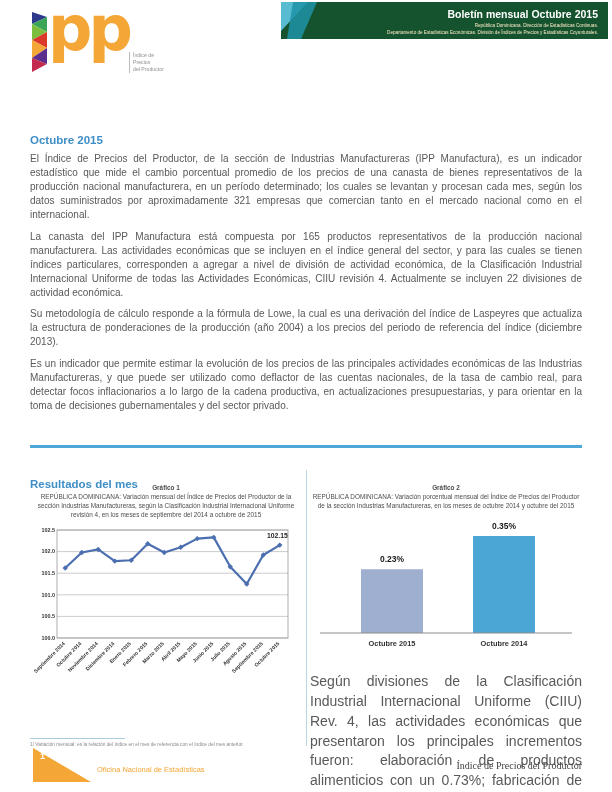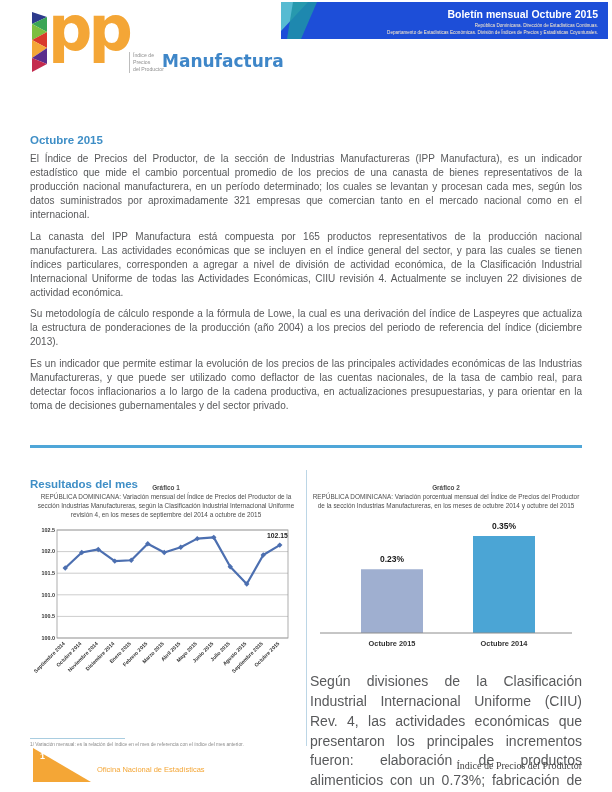--- a/index.html
+++ b/index.html
@@ -1,20 +1,20 @@
 <!DOCTYPE html>
 <html><head>
 <meta charset="utf-8">
 <style>
   html,body{margin:0;padding:0;background:#e8e8e8;}
   .page{position:relative;width:612px;height:792px;background:#ffffff;margin:0 auto;
         font-family:"Liberation Sans",sans-serif;overflow:hidden;}
 
   
-  .banner{position:absolute;left:281px;top:2px;width:327px;height:37px;background:#1d4ed8;}
+  .banner{position:absolute;left:281px;top:2px;width:327px;height:37px;background:#14532d;}
   .banner svg.deco{position:absolute;left:0;top:0;}
   .banner-title{position:absolute;right:10px;top:6px;color:#ffffff;font-weight:bold;font-size:10.5px;white-space:nowrap;}
   .banner-sub{position:absolute;right:10px;color:#fdeccb;font-size:4.6px;white-space:nowrap;}
   .banner-sub.l1{top:21px;}
   .banner-sub.l2{top:28px;}
 
   .logo-tris{position:absolute;left:31px;top:12px;}
   .logo-pp{position:absolute;left:48px;top:-8px;font-family:"DejaVu Sans",sans-serif;
            font-weight:bold;font-size:62px;letter-spacing:-4px;color:#F4A636;}
   .logo-tagline{position:absolute;left:129px;top:52px;font-size:5.2px;line-height:1.35;color:#909090;
@@ -72,21 +72,20 @@
     <polygon points="1,28 16,36 1,46" fill="#F4A636"></polygon>
     <polygon points="16,36 16,52 1,46" fill="#5B2D8C"></polygon>
     <polygon points="1,46 16,52 1,60" fill="#C42B4E"></polygon>
   </svg>
   <div class="logo-pp">pp</div>
   <div class="logo-tagline">
     <div>Índice de</div>
     <div>Precios</div>
     <div>del Productor</div>
   </div>
-  <div class="section-title">Manufactura</div>
 
   <div class="intro-heading">Octubre 2015</div>
   <div class="intro-paragraphs">
     <p>El Índice de Precios del Productor, de la sección de Industrias Manufactureras (IPP Manufactura), es un indicador estadístico que mide el cambio porcentual promedio de los precios de una canasta de bienes representativos de la producción nacional manufacturera, en un período determinado; los cuales se levantan y procesan cada mes, según los datos suministrados por aproximadamente 321 empresas que comercian tanto en el mercado nacional como en el internacional.</p>
     <p>La canasta del IPP Manufactura está compuesta por 165 productos representativos de la producción nacional manufacturera. Las actividades económicas que se incluyen en el índice general del sector, y para las cuales se tienen índices particulares, corresponden a agregar a nivel de división de actividad económica, de la Clasificación Industrial Internacional Uniforme  de todas las Actividades Económicas, CIIU revisión 4. Actualmente se incluyen 22 divisiones de actividad económica.</p>
     <p>Su metodología de cálculo responde a la fórmula de Lowe, la cual es una derivación del  índice de Laspeyres que actualiza la estructura de ponderaciones de la producción (año 2004) a los precios del periodo de referencia del índice (diciembre 2013).</p>
     <p>Es un indicador que permite estimar la evolución de los precios de las principales actividades económicas de las Industrias Manufactureras, y que puede ser utilizado como deflactor de las cuentas nacionales, de la tasa de cambio real, para detectar focos inflacionarios a lo largo de la cadena productiva, en actualizaciones presupuestarias, y para orientar en la toma de decisiones gubernamentales y del sector privado.</p>
   </div>
 
   <div class="rule"></div>

